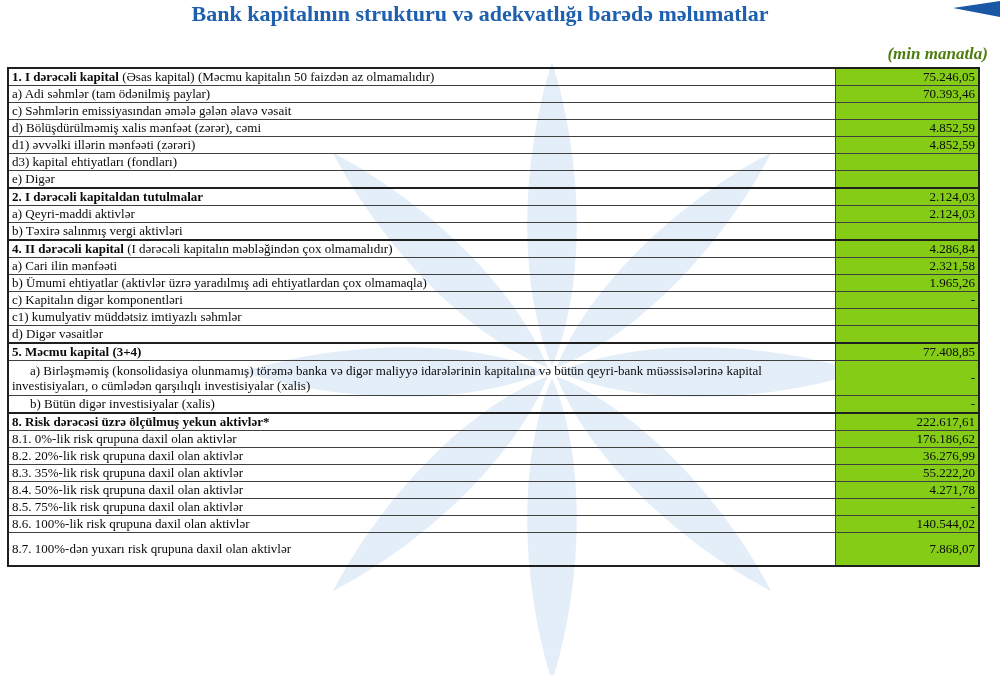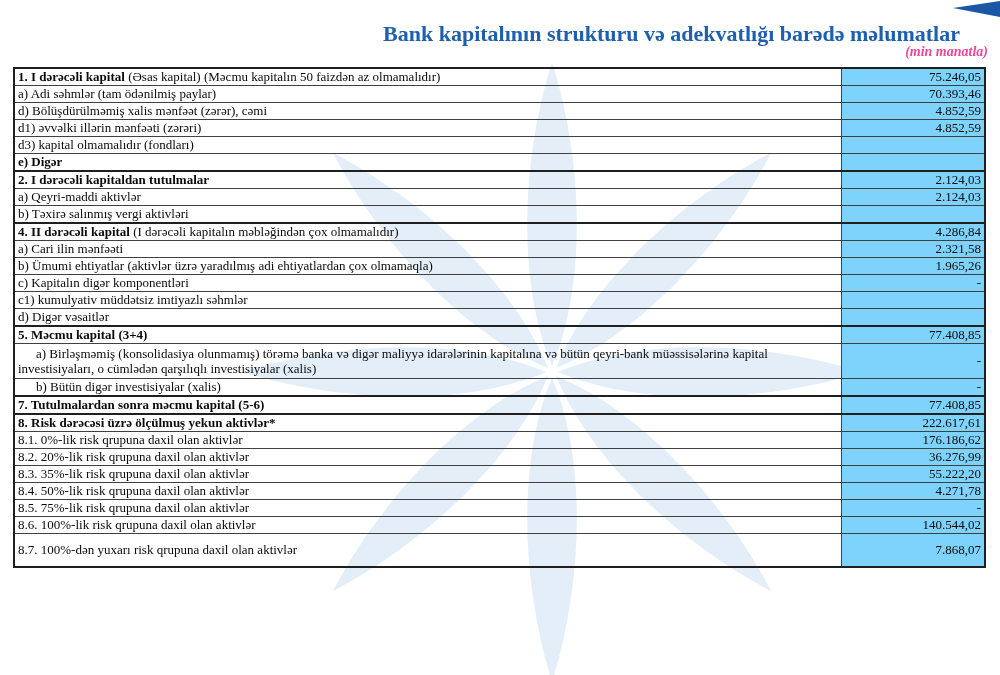--- a/index.html
+++ b/index.html
@@ -6,38 +6,38 @@
   body{width:1000px;height:675px;overflow:hidden;position:relative;
        font-family:"Liberation Serif","DejaVu Serif",serif;}
   .page{position:relative;width:1000px;height:675px;}
 
   
   .watermark{position:absolute;left:0;top:0;width:1000px;height:675px;z-index:0;}
 
   
   .corner-wedge{position:absolute;right:0;top:0;width:55px;height:20px;z-index:2;}
 
-  .title{position:absolute;top:1px;left:0;width:960px;text-align:right;
-         font-size:22px;font-weight:bold;color:#1E5FAE;z-index:1;margin-top:20px;}
-  .unit{position:absolute;top:44px;right:12px;font-size:14px;font-weight:bold;
-        font-style:italic;color:#ec4899;z-index:1;}
+  .title{position:absolute;top:1px;left:0;width:960px;text-align:center;
+         font-size:22px;font-weight:bold;color:#1E5FAE;z-index:1;}
+  .unit{position:absolute;top:44px;right:12px;font-size:17px;font-weight:bold;
+        font-style:italic;color:#4d7c0f;z-index:1;}
 
-  table.cap{position:absolute;left:13px;top:67px;width:973px;z-index:1;
+  table.cap{position:absolute;left:7px;top:67px;width:973px;z-index:1;
             border-collapse:collapse;table-layout:fixed;}
   table.cap td{border:1px solid #404040;vertical-align:middle;
                font-size:13px;line-height:14px;padding:1px 3px;color:#0a0a0a;}
   table.cap{border:2px solid #1f1f1f;}
   tr.thick td{border-top:2px solid #1f1f1f;}
   td.label{background:transparent;}
-  td.value{width:136px;background:#7dd3fc;text-align:right;padding-right:5px;}
+  td.value{width:136px;background:#84cc16;text-align:right;padding-right:5px;}
   .b{font-weight:bold;}
   td.ind0{padding-left:5px;}
   td.ind1{padding-left:24px;}
   td.ind2{padding-left:42px;}
-  td.large{font-size:15.5px;line-height:18px;padding-top:2px;padding-bottom:2px;font-weight:bold;}
+  td.large{font-size:15.5px;line-height:18px;padding-top:2px;padding-bottom:2px;}
   td.hang{padding-left:6px;text-indent:18px;}
   tr.tall td{height:30px;}
   tr.wrap td.label{line-height:15px;padding-top:2px;padding-bottom:2px;}
 </style>
 </head>
 <body>
 
 <div class="page">
 
   <svg class="watermark" viewBox="0 0 1000 675" xmlns="http://www.w3.org/2000/svg" aria-hidden="true">
@@ -64,29 +64,33 @@
     <tbody>
         <tr class="thick">
           <td class="label ind0"><span class="b">1. I dərəcəli kapital</span><span> (Əsas kapital) (Məcmu kapitalın 50 faizdən  az olmamalıdır)</span></td>
           <td class="value">75.246,05</td>
         </tr>
         <tr>
           <td class="label ind1"><span>a) Adi səhmlər (tam ödənilmiş paylar)</span></td>
           <td class="value">70.393,46</td>
         </tr>
         <tr>
+          <td class="label ind1"><span>c) Səhmlərin emissiyasından əmələ gələn  əlavə vəsait</span></td>
+          <td class="value"></td>
+        </tr>
+        <tr>
           <td class="label ind1"><span>d)  Bölüşdürülməmiş xalis mənfəət (zərər), cəmi</span></td>
           <td class="value">4.852,59</td>
         </tr>
         <tr>
           <td class="label ind2"><span>d1) əvvəlki illərin mənfəəti (zərəri)</span></td>
           <td class="value">4.852,59</td>
         </tr>
         <tr>
-          <td class="label ind2"><span>d3) kapital olmamalıdır (fondları)</span></td>
+          <td class="label ind2"><span>d3) kapital ehtiyatları (fondları)</span></td>
           <td class="value"></td>
         </tr>
         <tr>
           <td class="label ind1 large"><span>e) Digər</span></td>
           <td class="value"></td>
         </tr>
         <tr class="thick">
           <td class="label ind0"><span class="b">2. I dərəcəli kapitaldan  tutulmalar</span></td>
           <td class="value">2.124,03</td>
         </tr>
@@ -128,24 +132,20 @@
         </tr>
         <tr class="wrap">
           <td class="label ind1 hang"><span>a)   Birləşməmiş (konsolidasiya olunmamış) törəmə banka və digər maliyyə idarələrinin kapitalına və bütün qeyri-bank müəssisələrinə kapital investisiyaları, o cümlədən qarşılıqlı investisiyalar (xalis)</span></td>
           <td class="value">-</td>
         </tr>
         <tr>
           <td class="label ind1 hang"><span>b)   Bütün digər investisiyalar (xalis)</span></td>
           <td class="value">-</td>
         </tr>
         <tr class="thick">
-          <td class="label ind0"><span class="b">7. Tutulmalardan  sonra məcmu kapital (5-6)</span></td>
-          <td class="value">77.408,85</td>
-        </tr>
-        <tr class="thick">
           <td class="label ind0"><span class="b">8. Risk dərəcəsi üzrə ölçülmuş  yekun aktivlər*</span></td>
           <td class="value">222.617,61</td>
         </tr>
         <tr>
           <td class="label ind0"><span>8.1. 0%-lik risk qrupuna daxil olan aktivlər</span></td>
           <td class="value">176.186,62</td>
         </tr>
         <tr>
           <td class="label ind0"><span>8.2. 20%-lik risk qrupuna daxil olan aktivlər</span></td>
           <td class="value">36.276,99</td>

